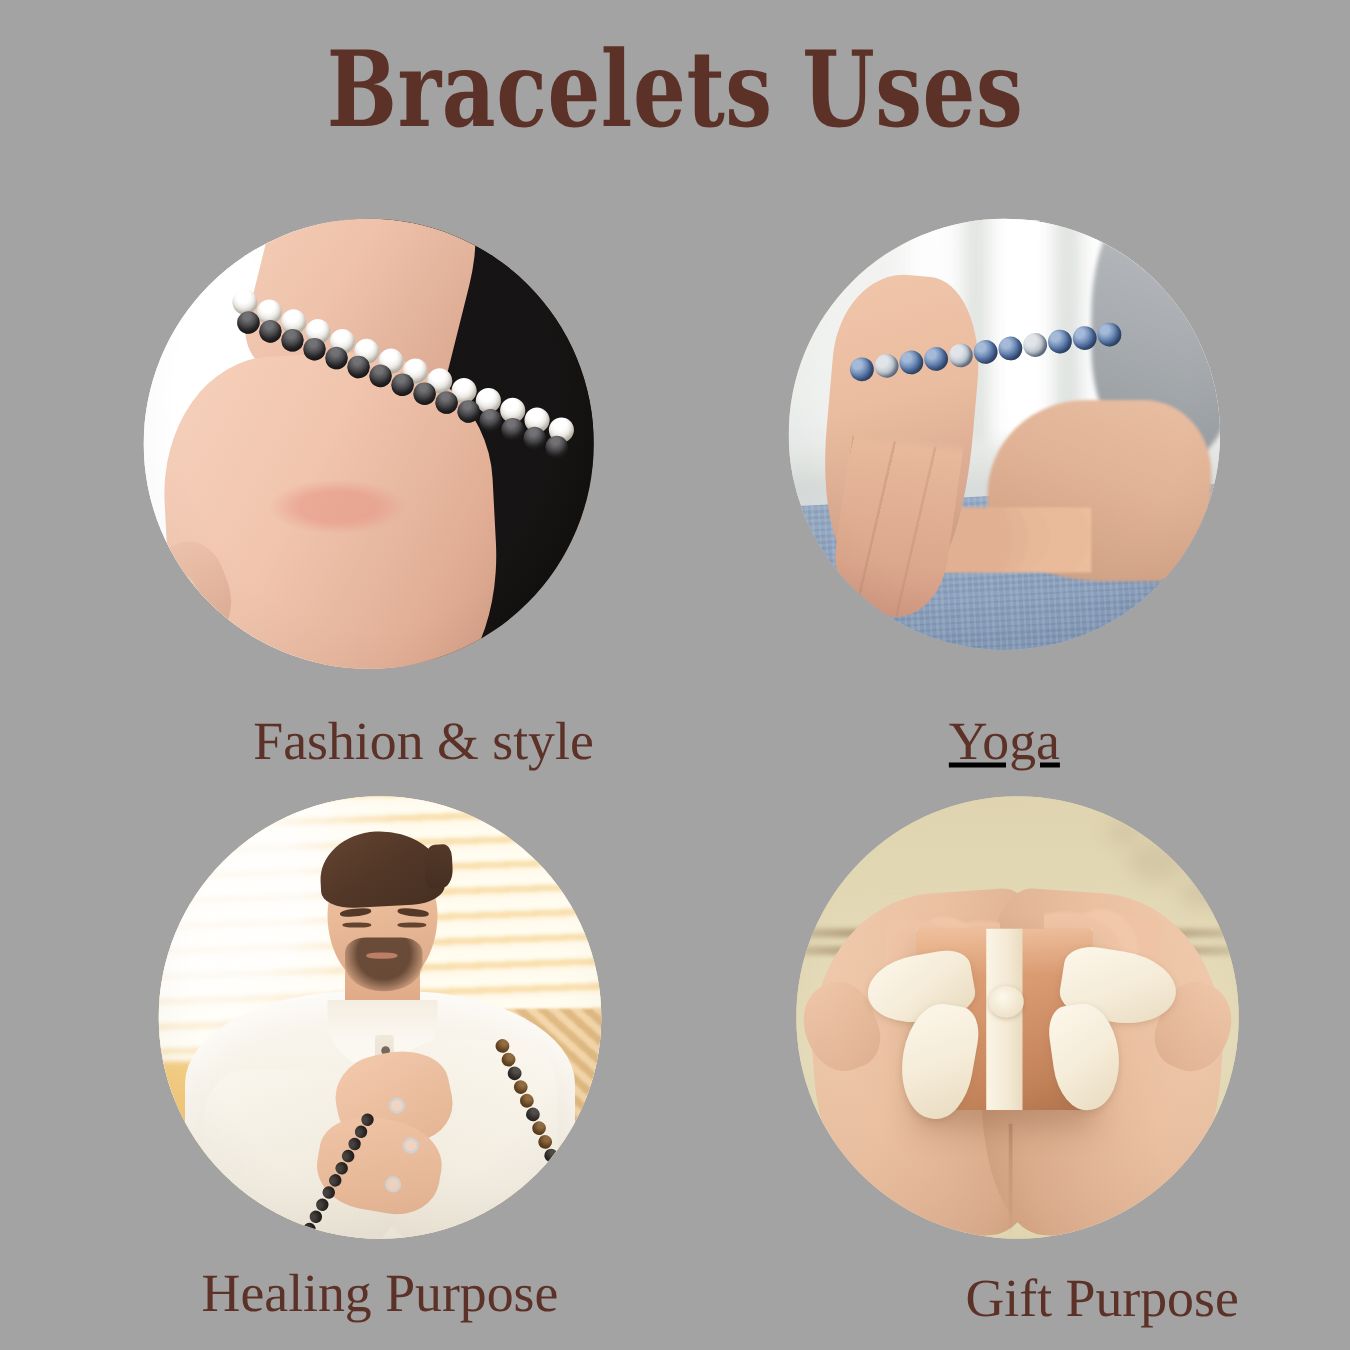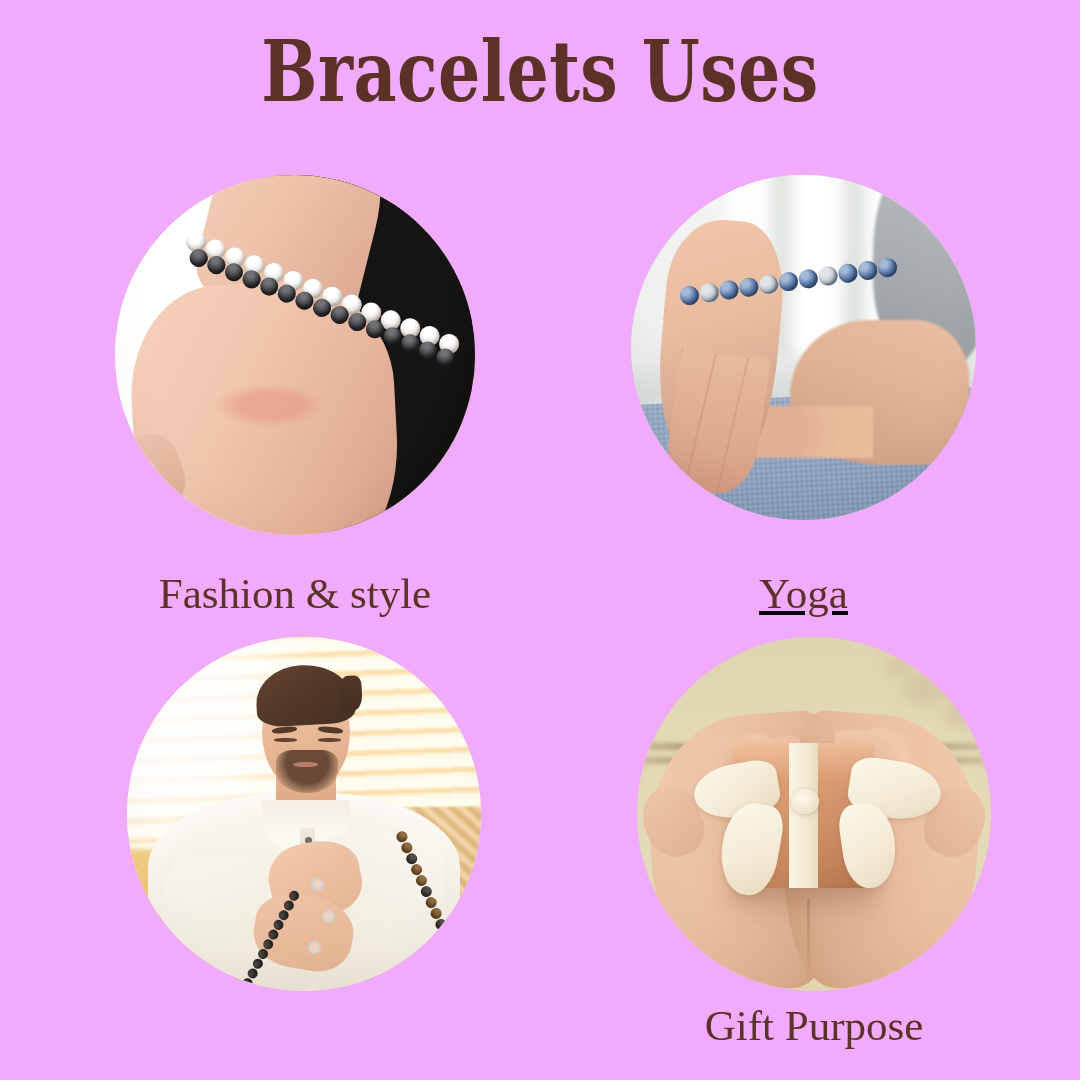--- a/index.html
+++ b/index.html
@@ -10,21 +10,21 @@
     width: 1080px;
     height: 1080px;
     overflow: hidden;
     font-family: "Liberation Serif", "DejaVu Serif", serif;
   }
 
   #poster {
     position: relative;
     width: 1080px;
     height: 1080px;
-    background: #f0abfc;
+    background: #a3a3a3;
     box-sizing: border-box;
   }
 
   
   #title {
     position: absolute;
     top: 28px;
     left: 0;
     width: 1080px;
     text-align: center;
@@ -63,24 +63,24 @@
   #cell-fashion { left: 115px;  top: 175px; width: 360px; }
   #cell-yoga    { left: 631px;  top: 175px; width: 345px; text-decoration: underline; }
   #cell-healing { left: 127px;  top: 637px; width: 354px; }
   #cell-gift    { left: 637px;  top: 637px; width: 354px; }
 
   #cell-fashion .circle { width: 360px; height: 360px; }
   #cell-yoga    .circle { width: 345px; height: 345px; }
   #cell-healing .circle { width: 354px; height: 354px; }
   #cell-gift    .circle { width: 354px; height: 354px; }
 
-  #cell-fashion .caption { margin-top: 35px; }
+  #cell-fashion .caption { margin-top: 35px; text-align: right; }
   #cell-yoga    .caption { margin-top: 50px; }
   #cell-healing .caption { margin-top: 21px; }
-  #cell-gift    .caption { margin-top: 11px; }
+  #cell-gift    .caption { margin-top: 25px; text-align: right; }
 
   
   .ph { position: absolute; inset: 0; }
 
   #photo-fashion {
     background:
       radial-gradient(circle at 78% 25%, rgba(0,0,0,0.98) 0 26%, rgba(0,0,0,0) 44%),
       linear-gradient(108deg,#f4f2f3 0 30%, #efdfd5 34%, #e8c6b2 100%);
   }
   #photo-fashion .pf-dark {
@@ -609,20 +609,21 @@
             <i></i>
             <i></i>
             <i></i>
             <i></i>
             <i></i>
             <i></i>
         </div>
         <div class="sheen"></div>
       </div>
     </div>
+    <div class="caption">Healing Purpose</div>
   </div>
 
   <div class="cell" id="cell-gift">
     <div class="circle">
       <div class="ph" id="photo-gift">
         <div class="pg-stripe s1"></div>
         <div class="pg-stripe s2"></div>
         <div class="pg-blob b1"></div>
         <div class="pg-blob b2"></div>
         <div class="pg-blob b3"></div>

